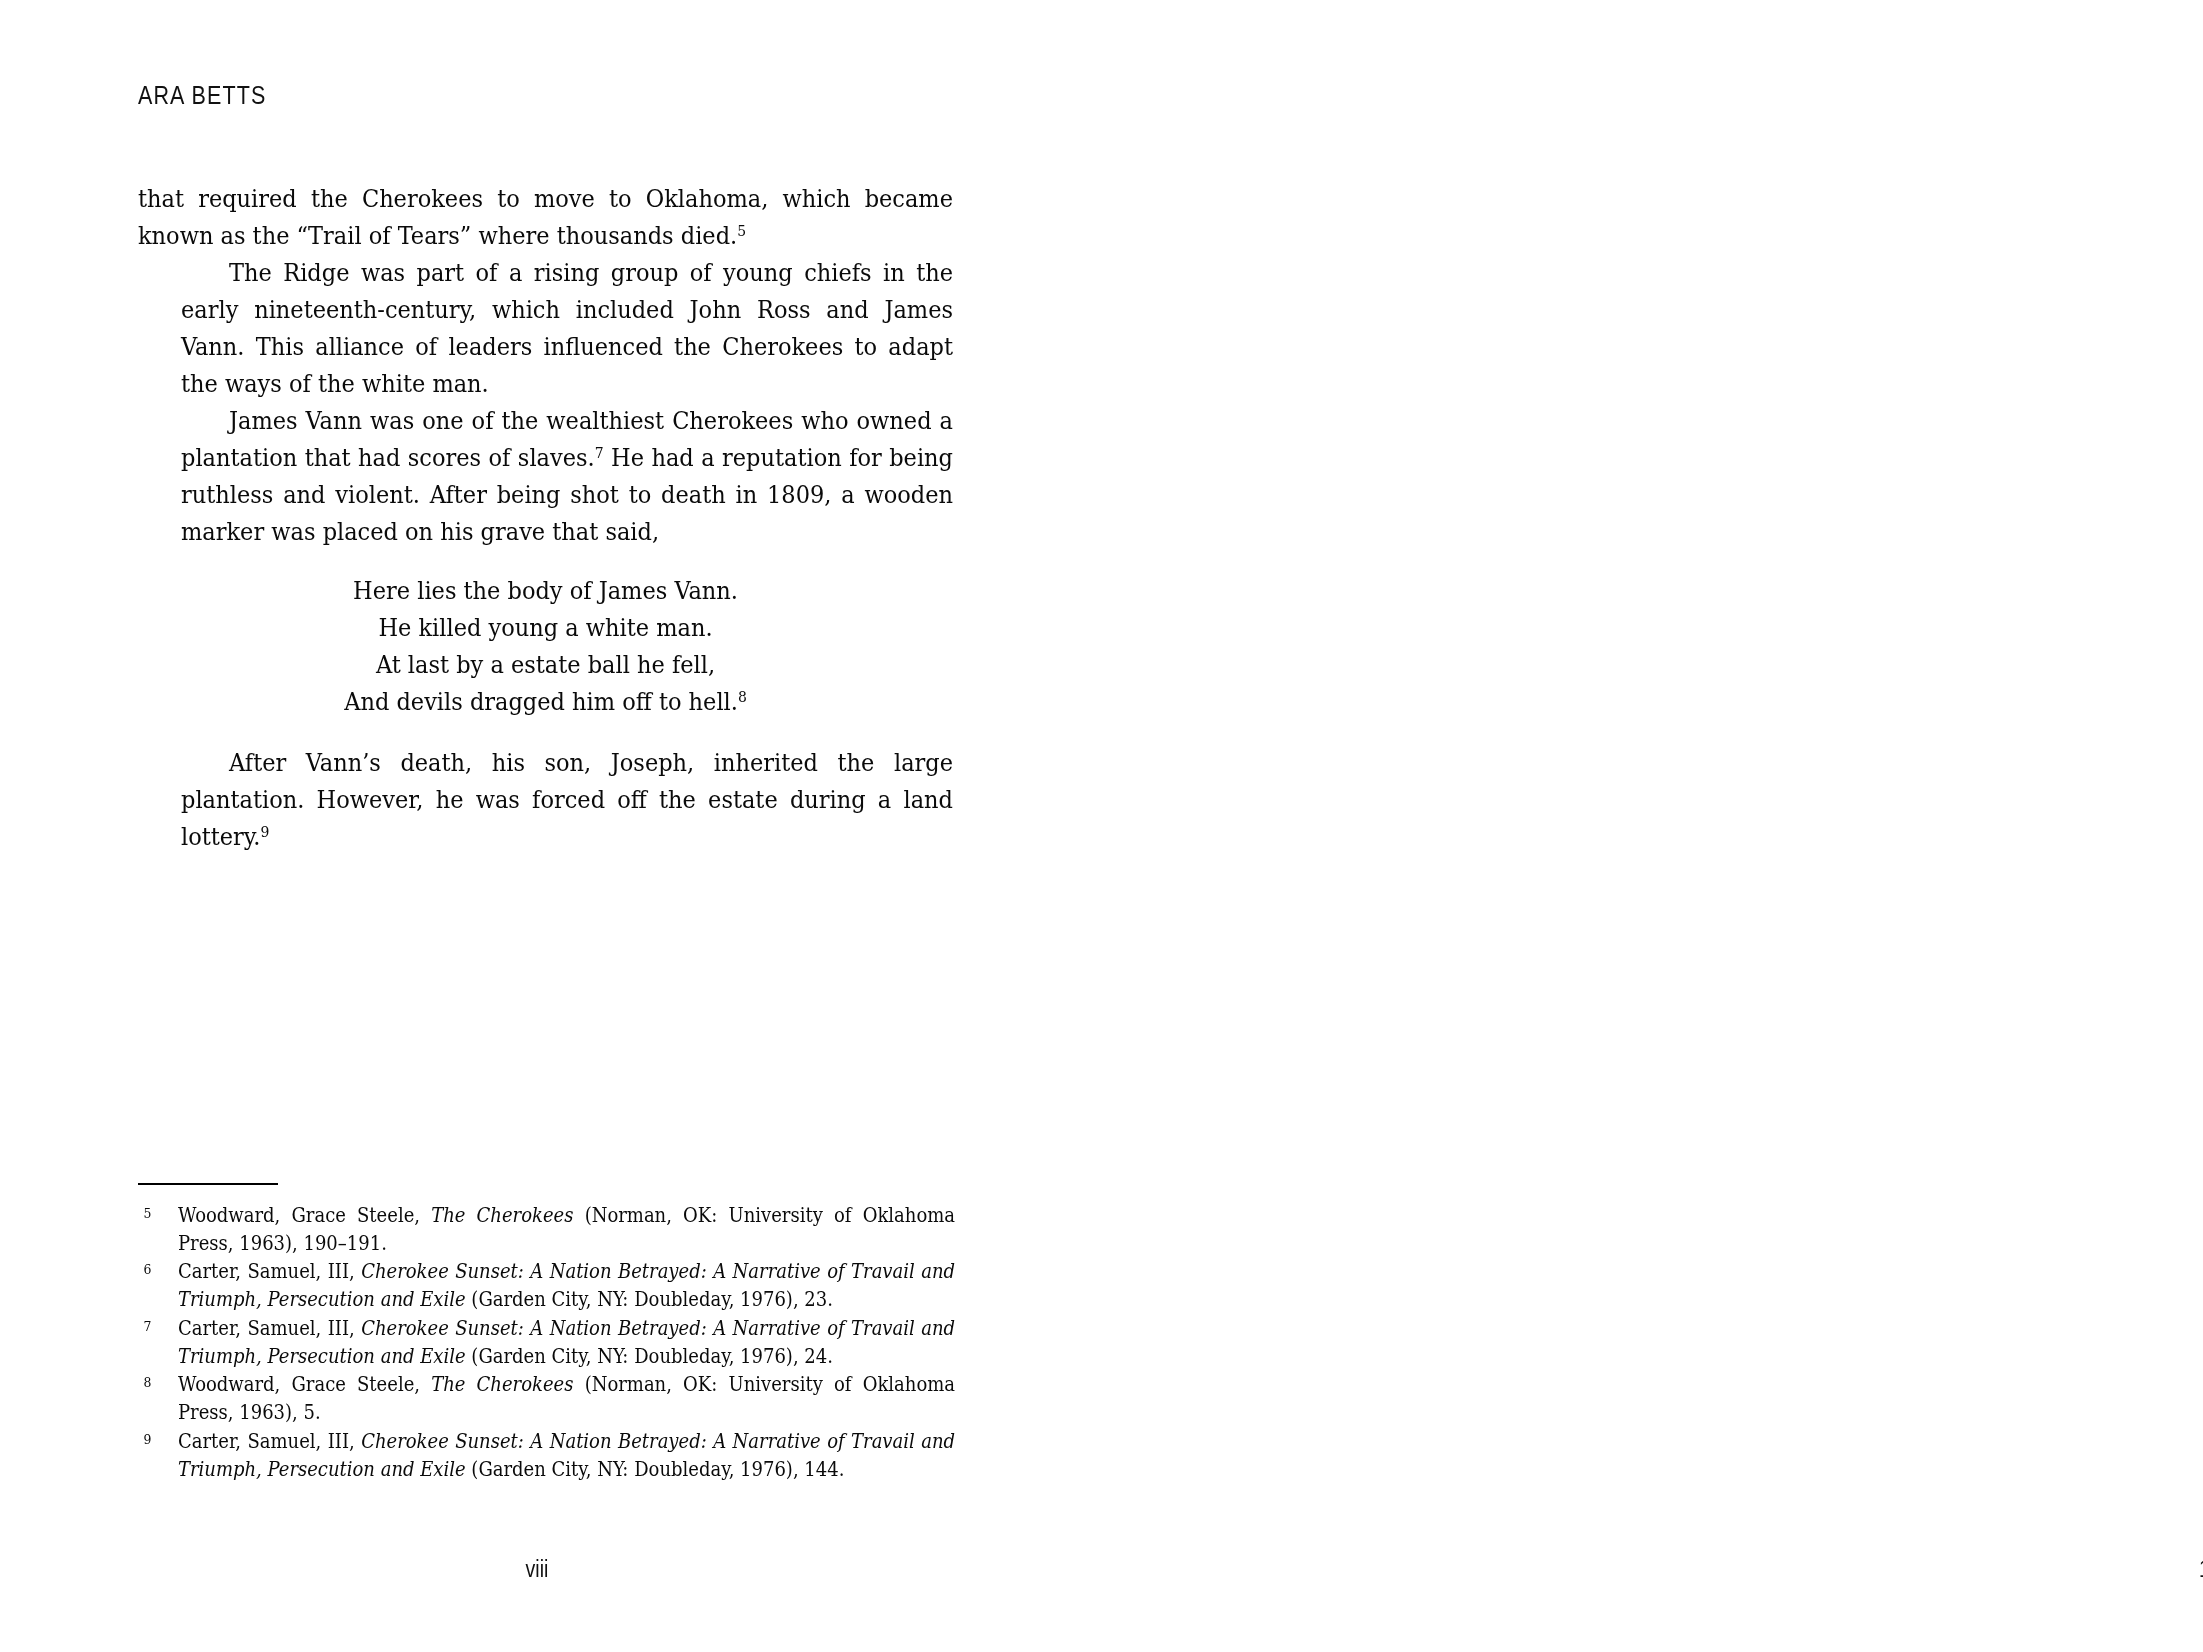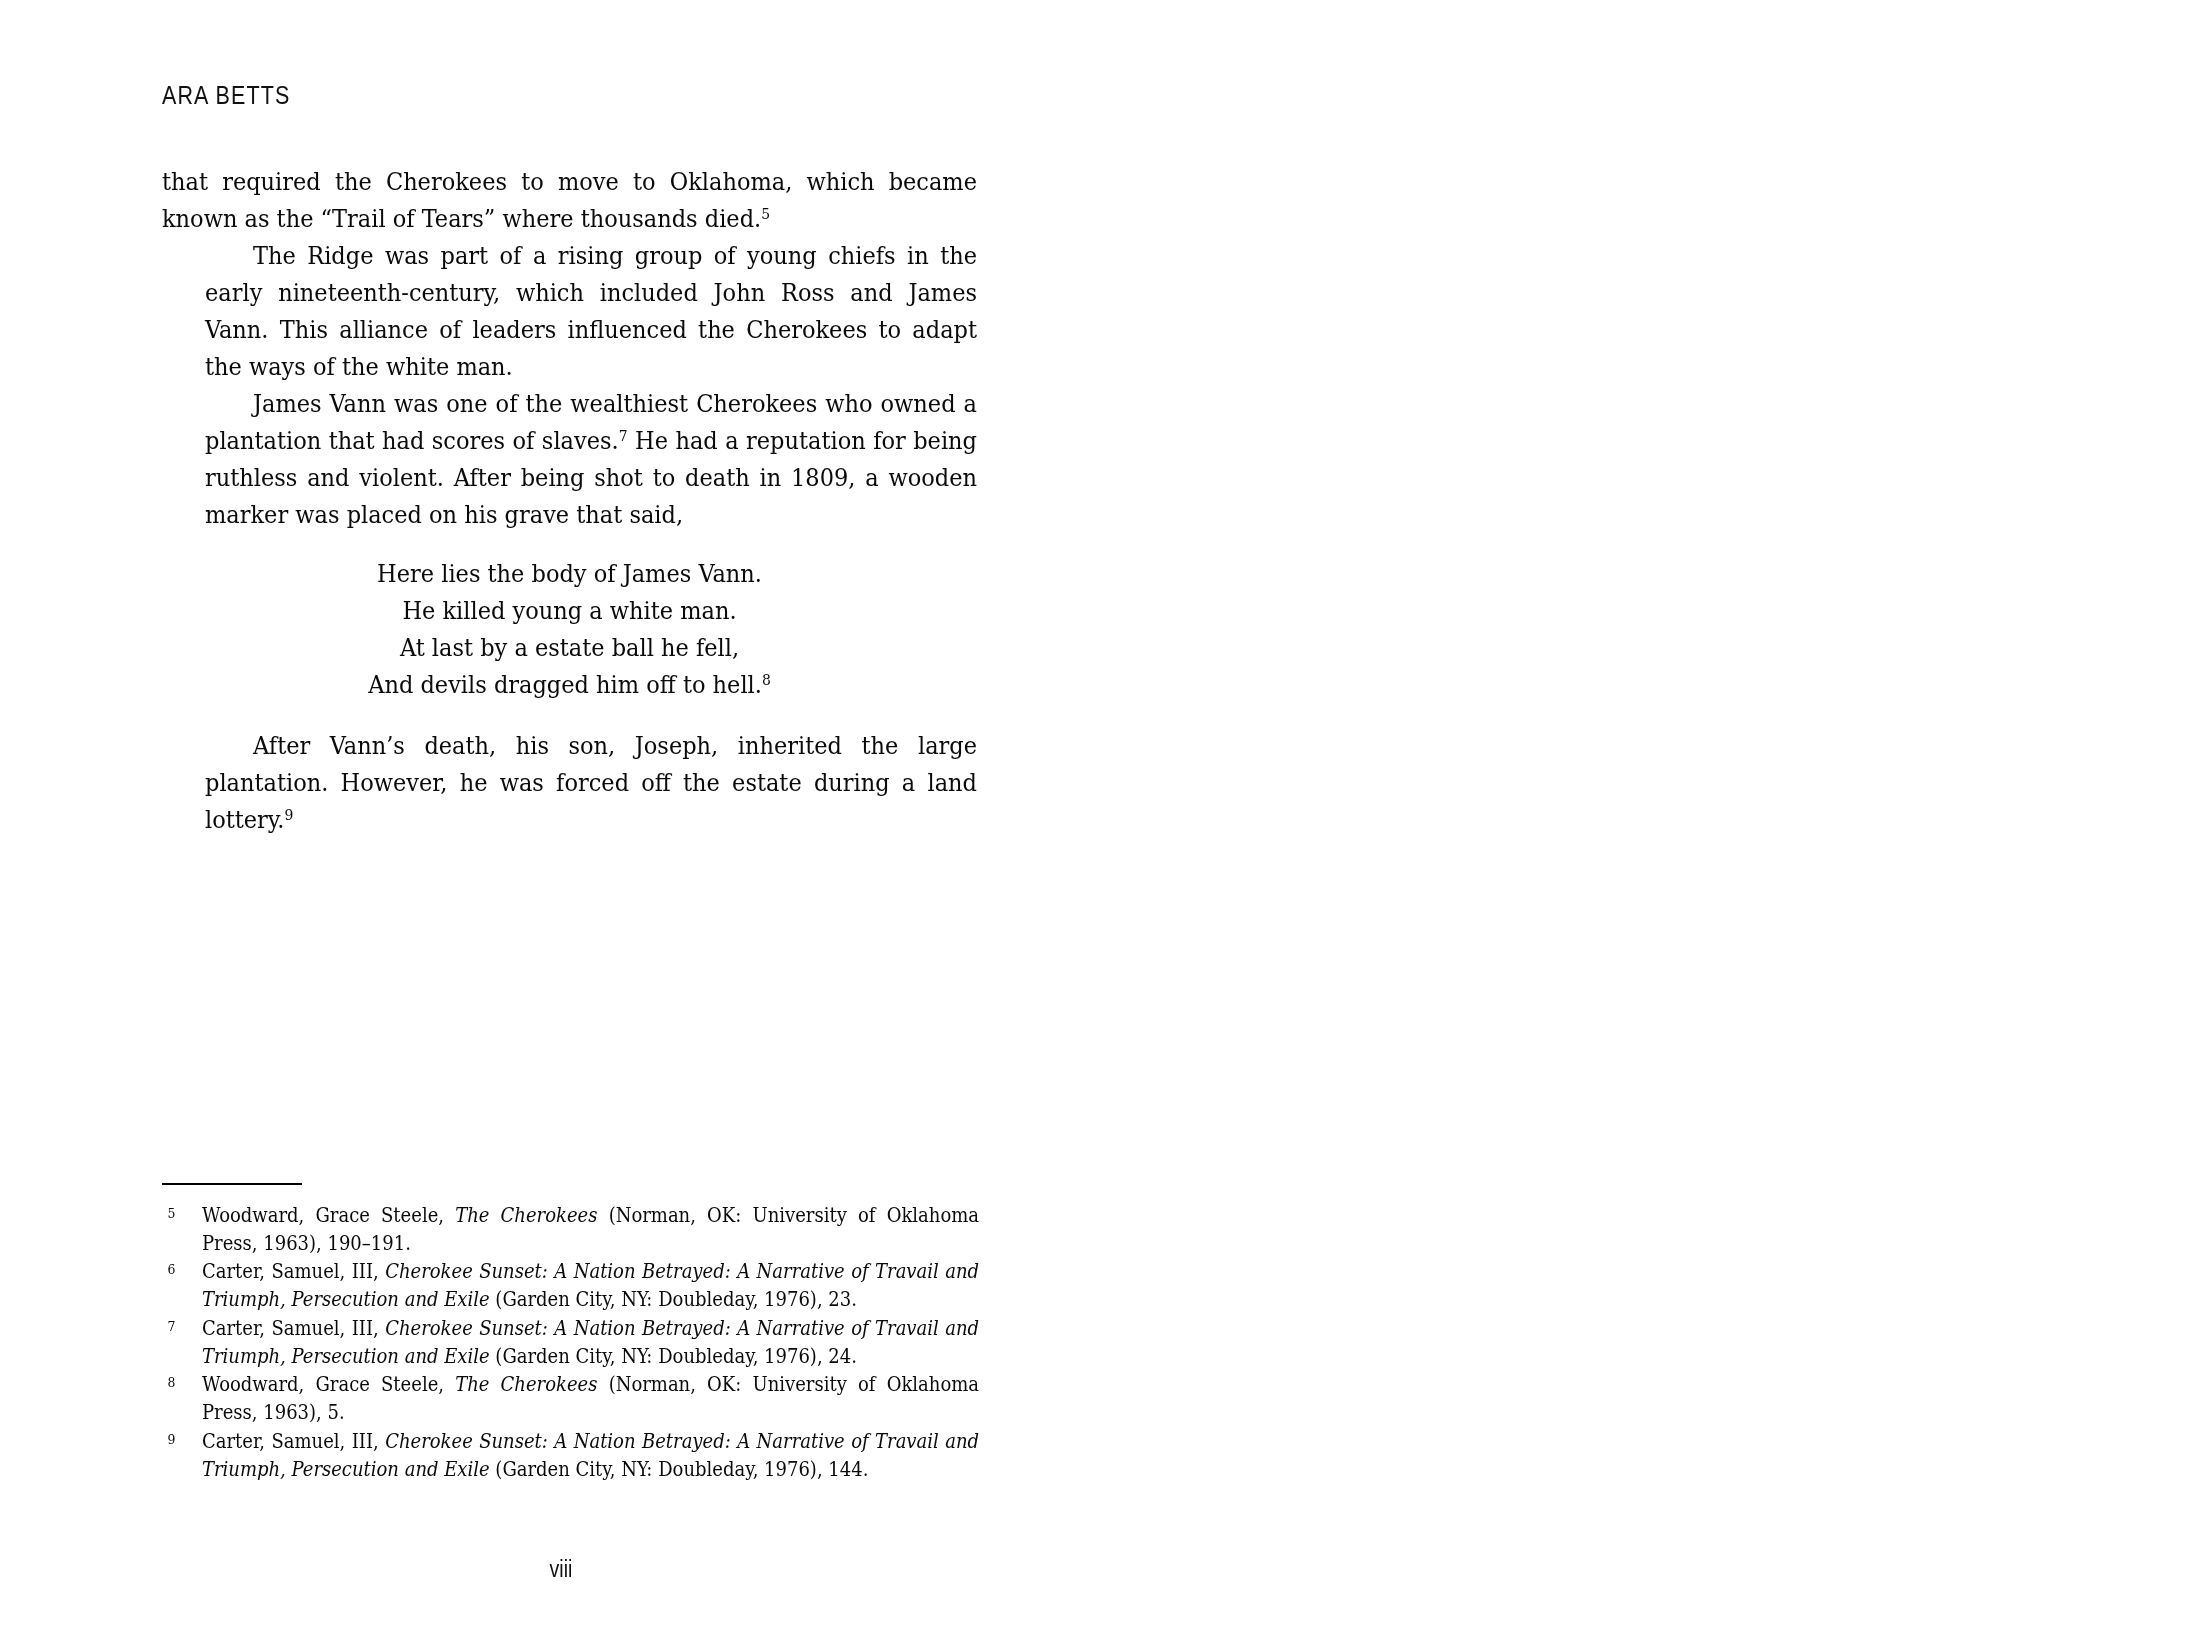--- a/index.html
+++ b/index.html
@@ -13,21 +13,20 @@
     position: relative;
     overflow: hidden;
     font-family: "DejaVu Serif", "Liberation Serif", serif;
     color: #000000;
   }
 
   .spread {
     position: absolute;
     inset: 0;
     display: flex;
-    padding-left: 24px;
   }
 
   .page {
     position: relative;
     width: 1102px;
     height: 1653px;
   }
 
   
   .running-head {
@@ -49,21 +48,21 @@
     position: absolute;
     font-family: "DejaVu Serif Condensed", "DejaVu Serif", "Liberation Serif", serif;
     font-stretch: condensed;
     font-size: 25px;
     line-height: 37px;
     text-align: justify;
     text-justify: inter-word;
     color: #0a0a0a;
     -webkit-font-smoothing: antialiased;
   }
-  .left-block  { left: 138px; top: 163px;  width: 815px; }
+  .left-block  { left: 138px; top: 180px;  width: 815px; }
 
   .textblock p {
     margin: 0;
     text-indent: 0;
   }
   .textblock p.indent {
     text-indent: 48px;
     margin-left: 43px;
   }
   .textblock p:last-child {

